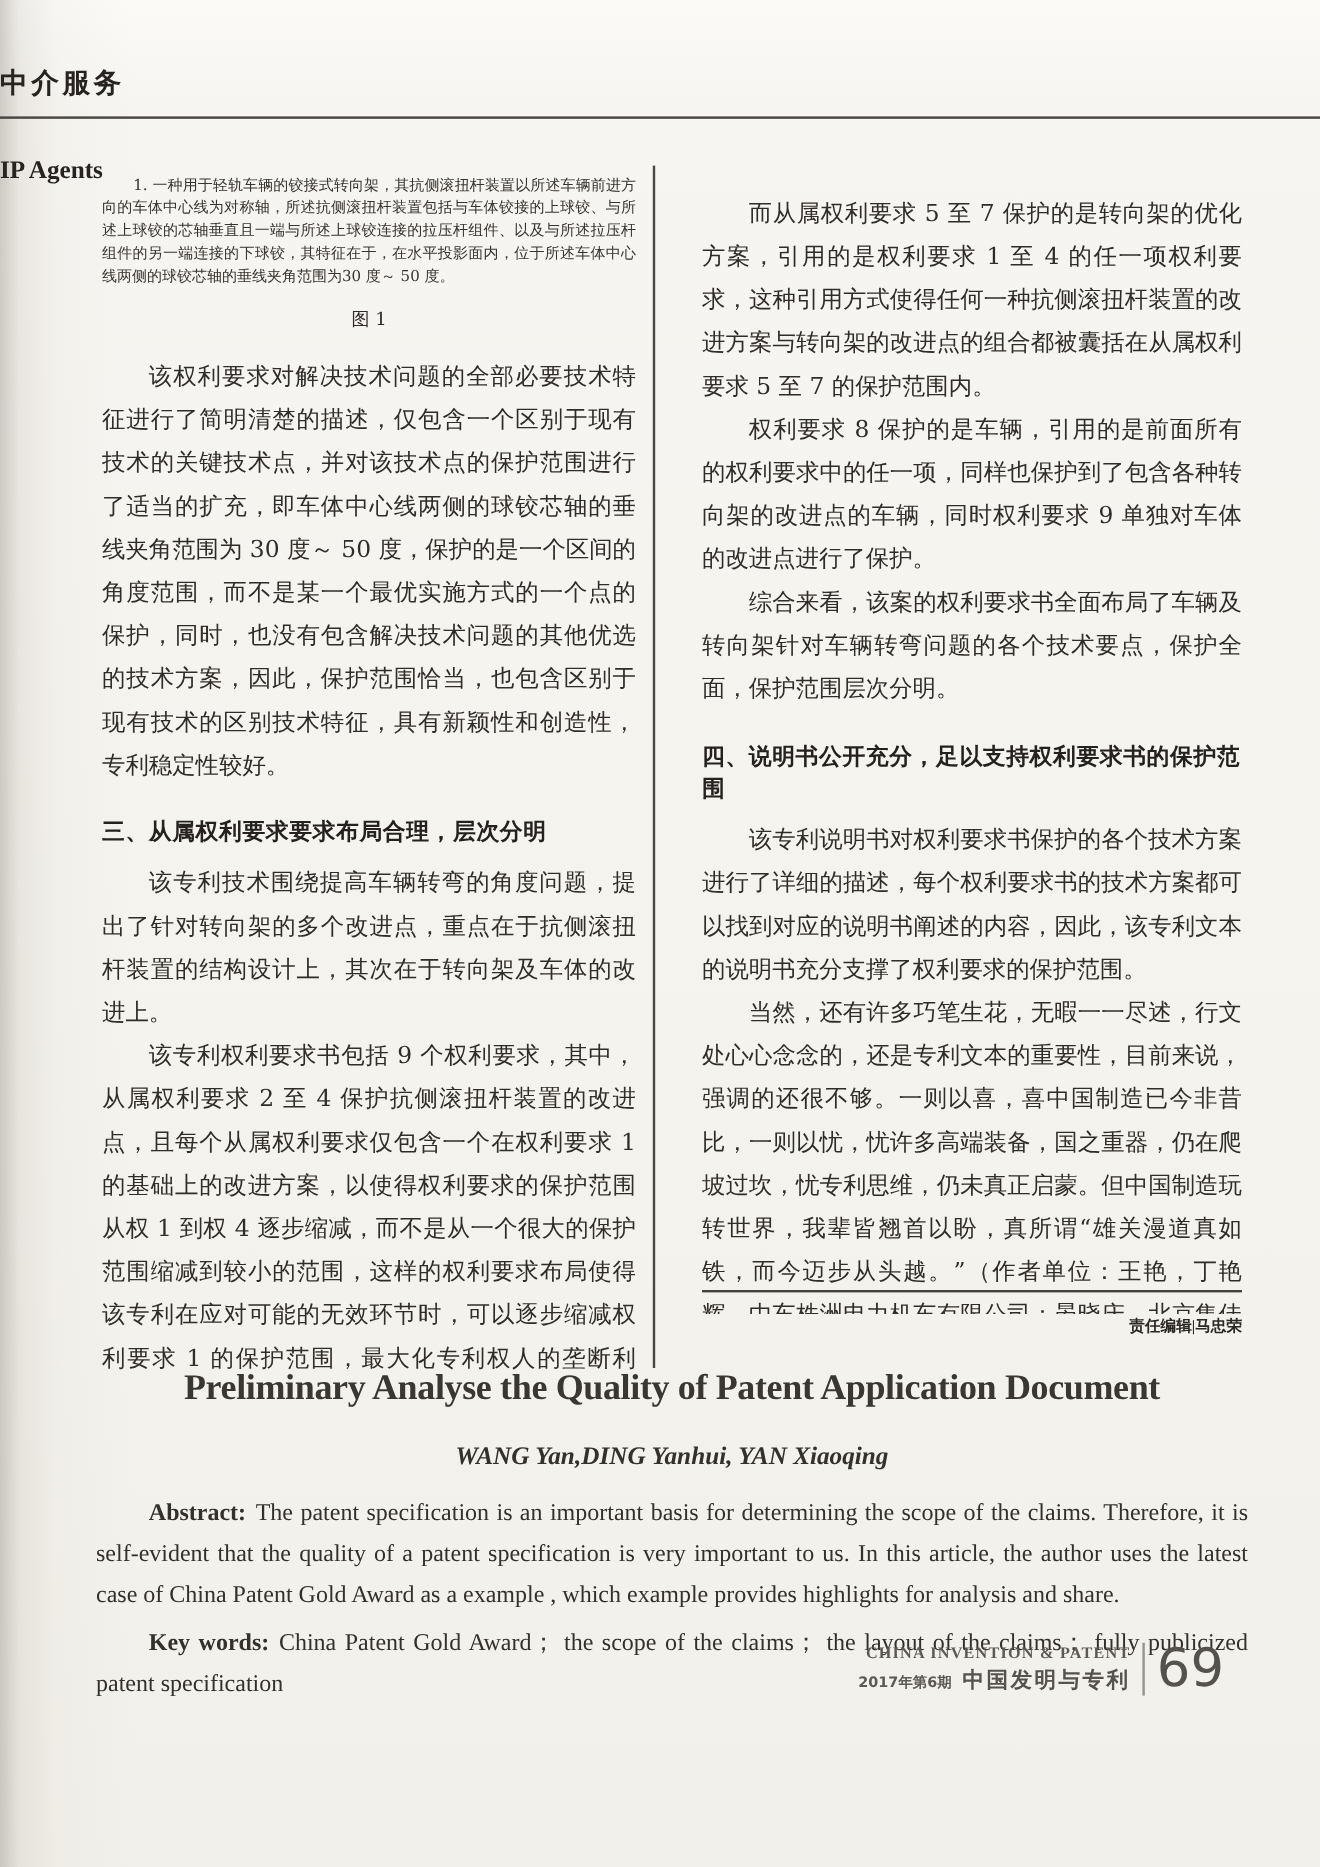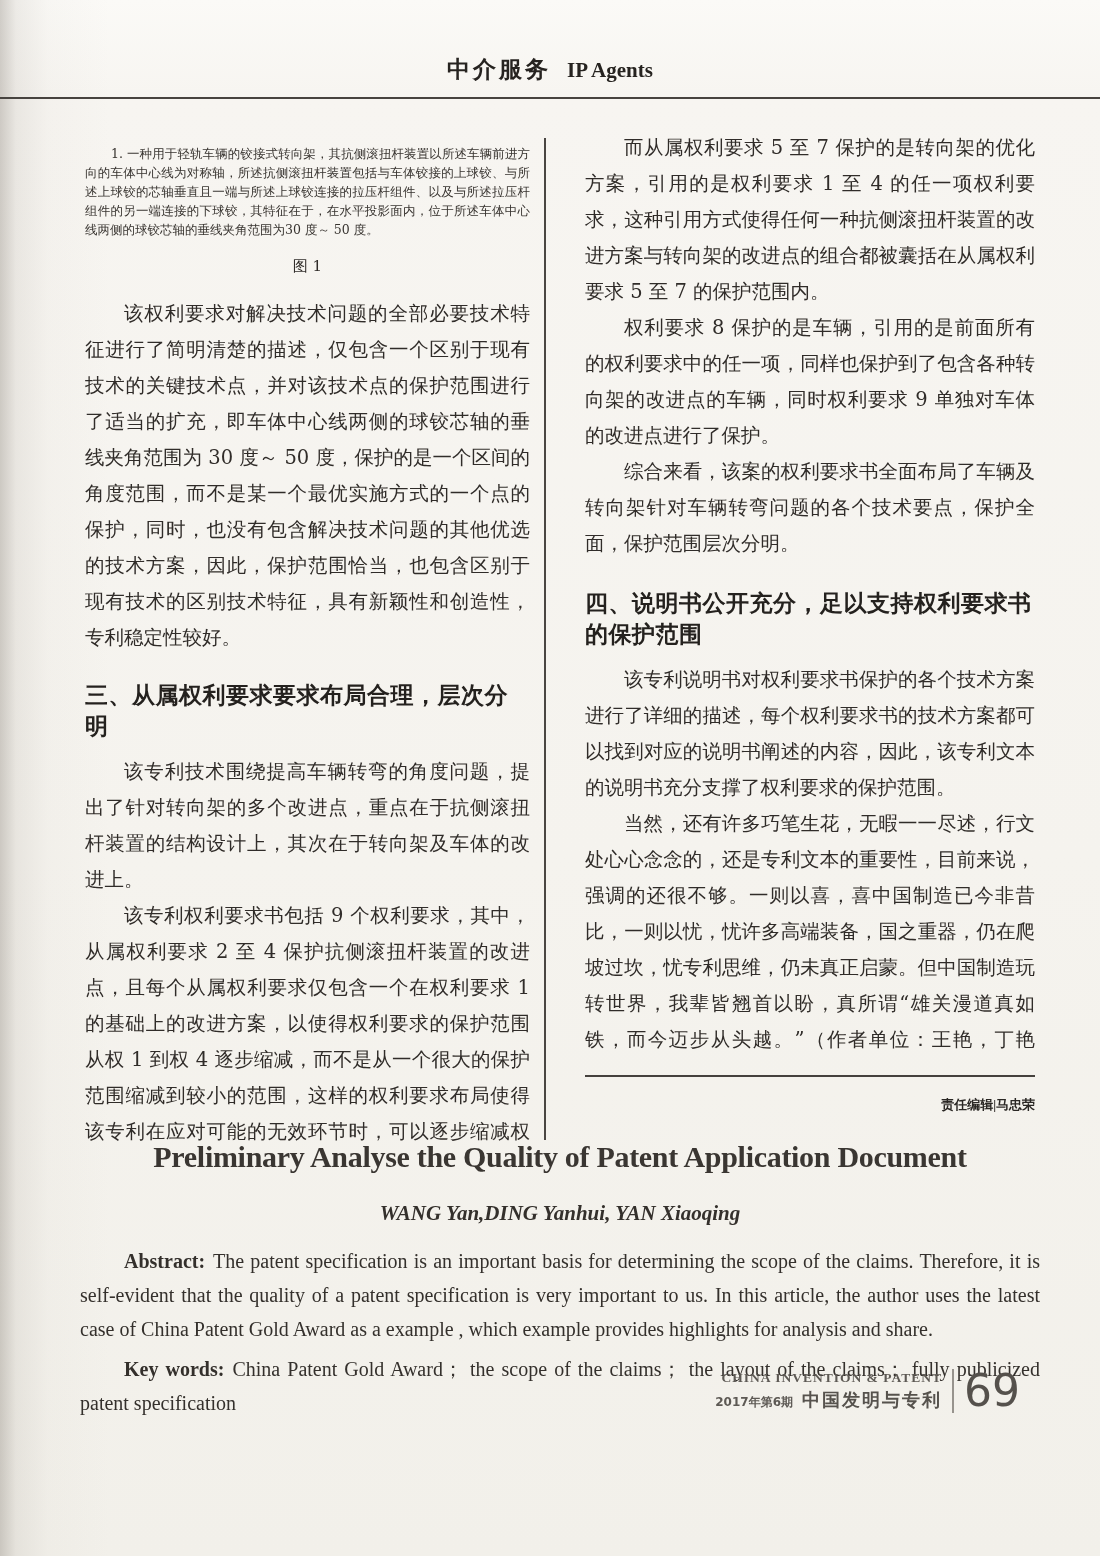--- a/index.html
+++ b/index.html
@@ -5,35 +5,35 @@
   html,body{margin:0;padding:0;}
   body{background:#9a968f;font-family:"DejaVu Serif","Liberation Serif",serif;}
   .page{
     position:relative;width:1100px;height:1556px;overflow:hidden;margin:0 auto;
     color:#2f2b28;
     background:
       linear-gradient(90deg, rgba(110,102,92,.30) 0px, rgba(150,142,132,.14) 16px, rgba(190,184,174,.06) 48px, rgba(0,0,0,0) 110px),
       linear-gradient(180deg,#fbfaf7 0%,#f7f5f1 6%,#f5f3ee 55%,#f2f0ea 100%);
   }
   
-  .header{position:absolute;top:54px;left:0;width:100%;display:flex;justify-content:center;align-items:baseline;gap:16px;}
+  .header{position:absolute;top:54px;left:0;width:100%;display:flex;justify-content:center;align-items:baseline;gap:44px;flex-direction:column;}
   .header-cn{font-family:"DejaVu Sans","Liberation Sans",sans-serif;font-weight:bold;font-size:23px;letter-spacing:3px;color:#262320;}
   .header-en{font-family:"Liberation Serif","DejaVu Serif",serif;font-weight:bold;font-size:21px;color:#262320;}
   .header-rule{position:absolute;top:97px;left:0;width:100%;height:2px;background:#47433f;}
   
   .columns{position:absolute;top:130px;left:85px;width:950px;height:1014px;}
   .col-left{position:absolute;left:0;top:0;width:445px;height:1014px;overflow:hidden;}
   .col-divider{position:absolute;left:459px;top:8px;width:2px;height:1002px;background:#4a4642;}
   .col-right{position:absolute;left:500px;top:0;width:450px;height:1014px;}
-  .right-flow{max-height:935px;overflow:hidden;}
+  .right-flow{max-height:935px;overflow:hidden;margin-top:30px;}
   .claim{font-size:12.5px;line-height:19px;text-align:justify;text-indent:26px;color:#37332f;margin:14px 0 0;}
   .fig{font-size:15px;text-align:center;margin:18px 0 20px;color:#2f2b28;}
   .para{font-size:19.5px;line-height:36px;text-align:justify;text-indent:2em;margin:0;color:#302c29;}
   .first-body{margin-top:16px;}
-  .h-cn{font-family:"DejaVu Sans","Liberation Sans",sans-serif;font-weight:bold;font-size:23px;color:#24211e;margin:24px 0 12px;letter-spacing:.5px;}
+  .h-cn{font-family:"DejaVu Sans","Liberation Sans",sans-serif;font-weight:bold;font-size:19px;color:#24211e;margin:24px 0 12px;letter-spacing:.5px;}
   .h-cn.right{margin-top:26px;}
   .editor-rule{position:absolute;top:945px;left:0;width:100%;height:2px;background:#45413d;}
   .editor{position:absolute;top:966px;right:0;font-family:Liberation Serif, serif;font-weight:bold;font-size:13px;color:#2a2724;}
   
   .english{position:absolute;top:1140px;left:80px;width:960px;color:#34302c;}
   .en-title{font-family:"Liberation Serif","DejaVu Serif",serif;font-weight:bold;font-size:30px;text-align:center;letter-spacing:-.3px;color:#3a3632;margin:0;}
   .en-authors{font-family:"Liberation Serif","DejaVu Serif",serif;font-weight:bold;font-style:italic;font-size:21px;text-align:center;margin-top:27px;}
   .en-para{font-family:"Liberation Serif","DejaVu Serif",serif;font-size:20px;line-height:34px;text-align:justify;text-indent:44px;margin:0;}
   .en-para.abs{margin-top:18px;}
   .en-para.kw{margin-top:6px;}

